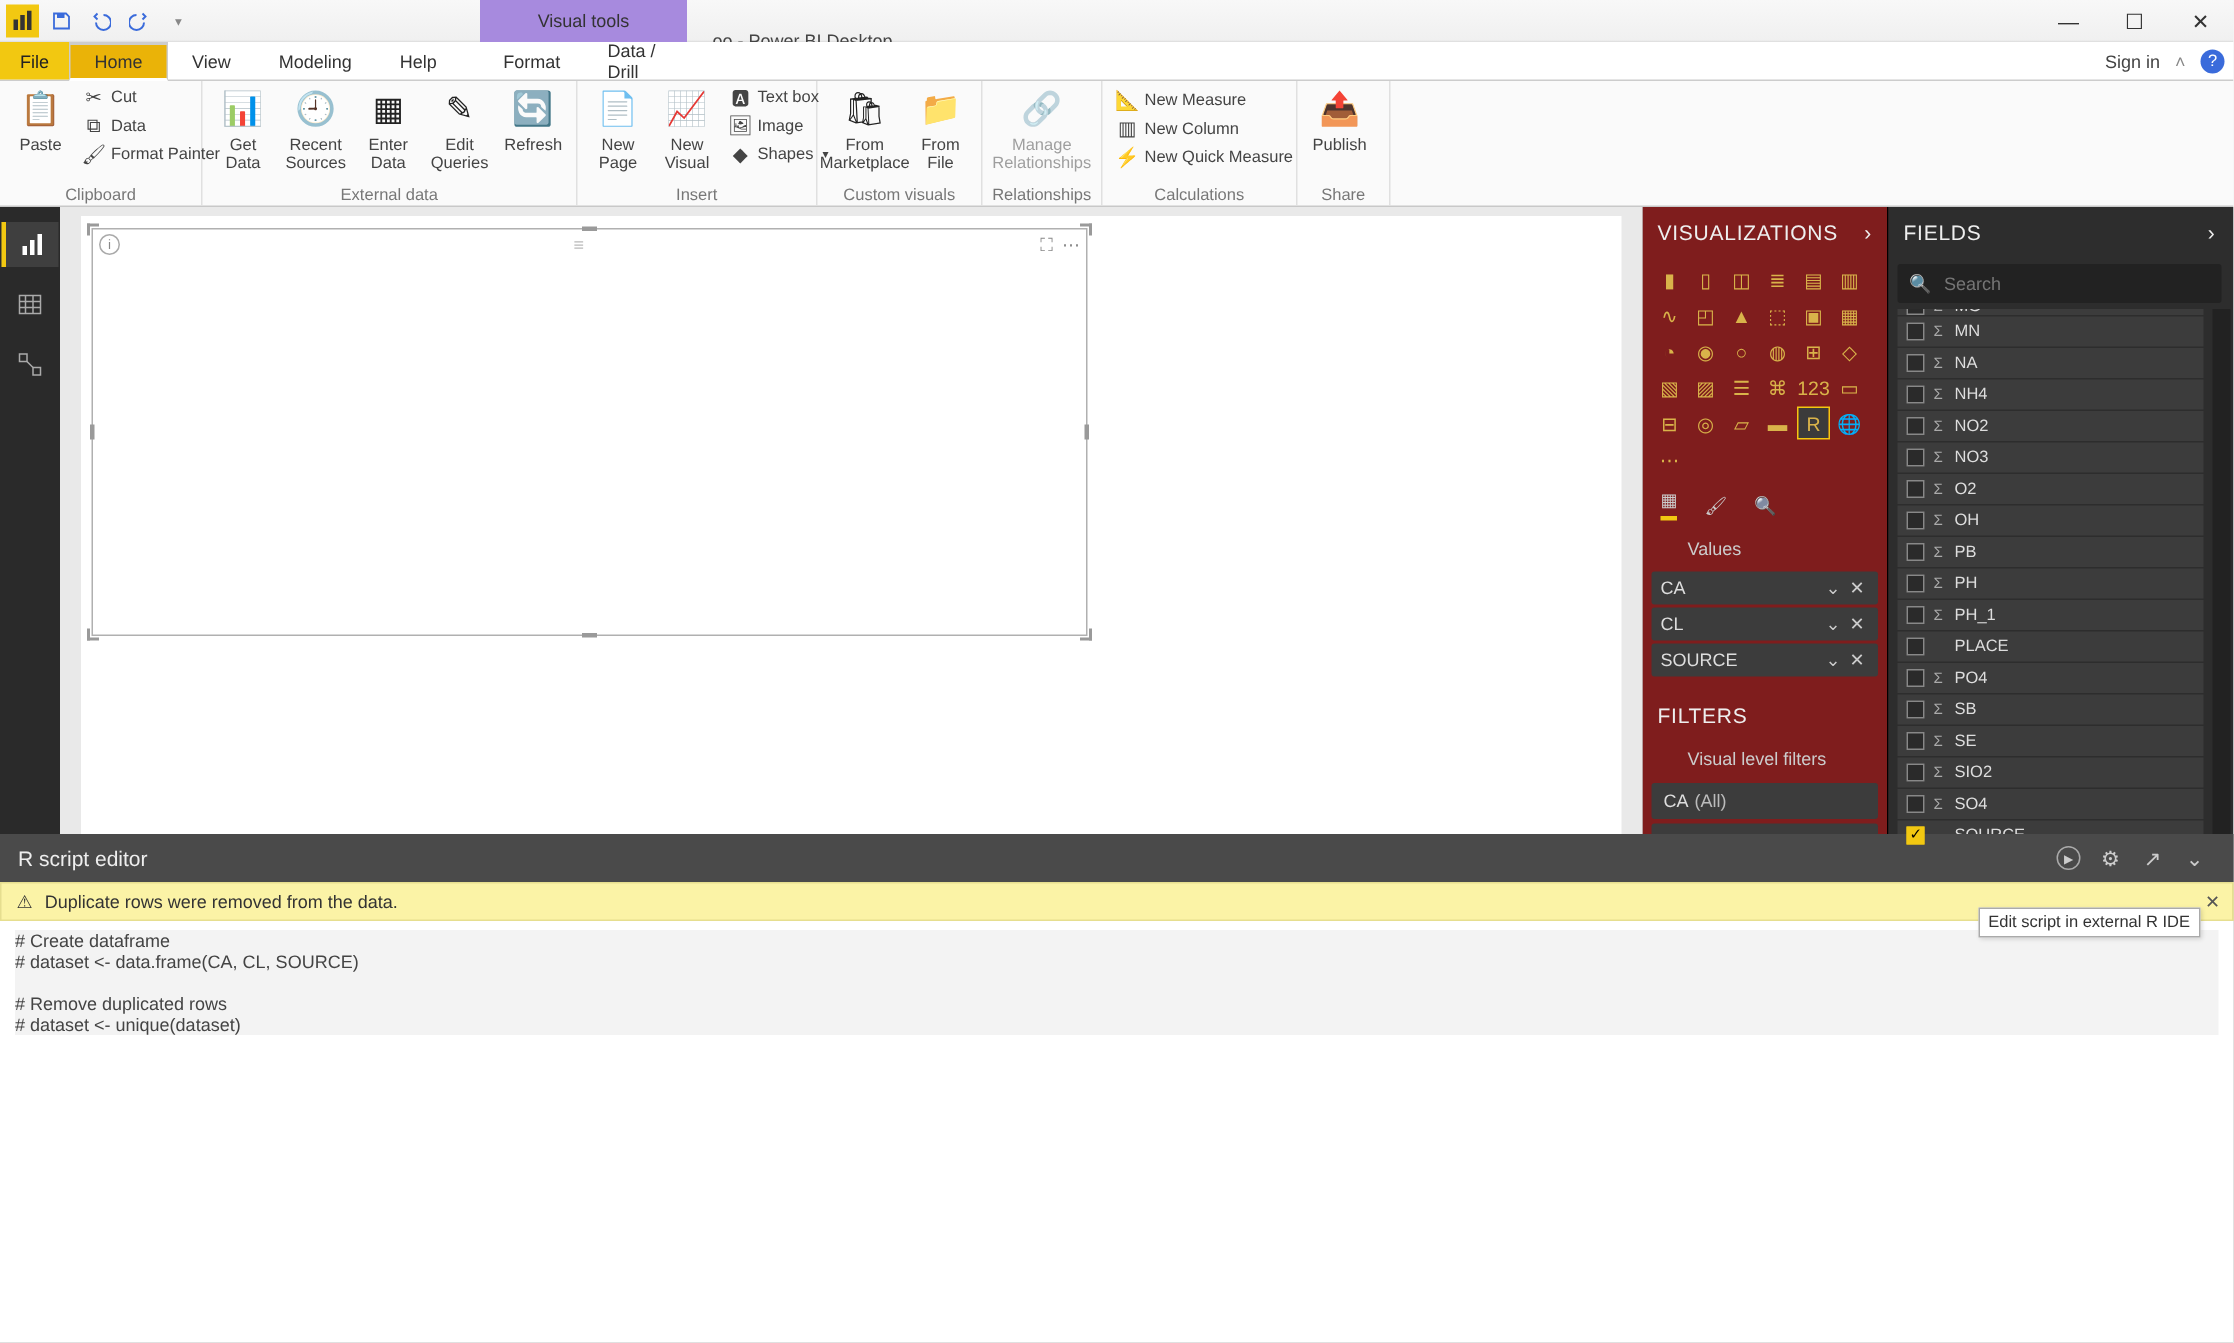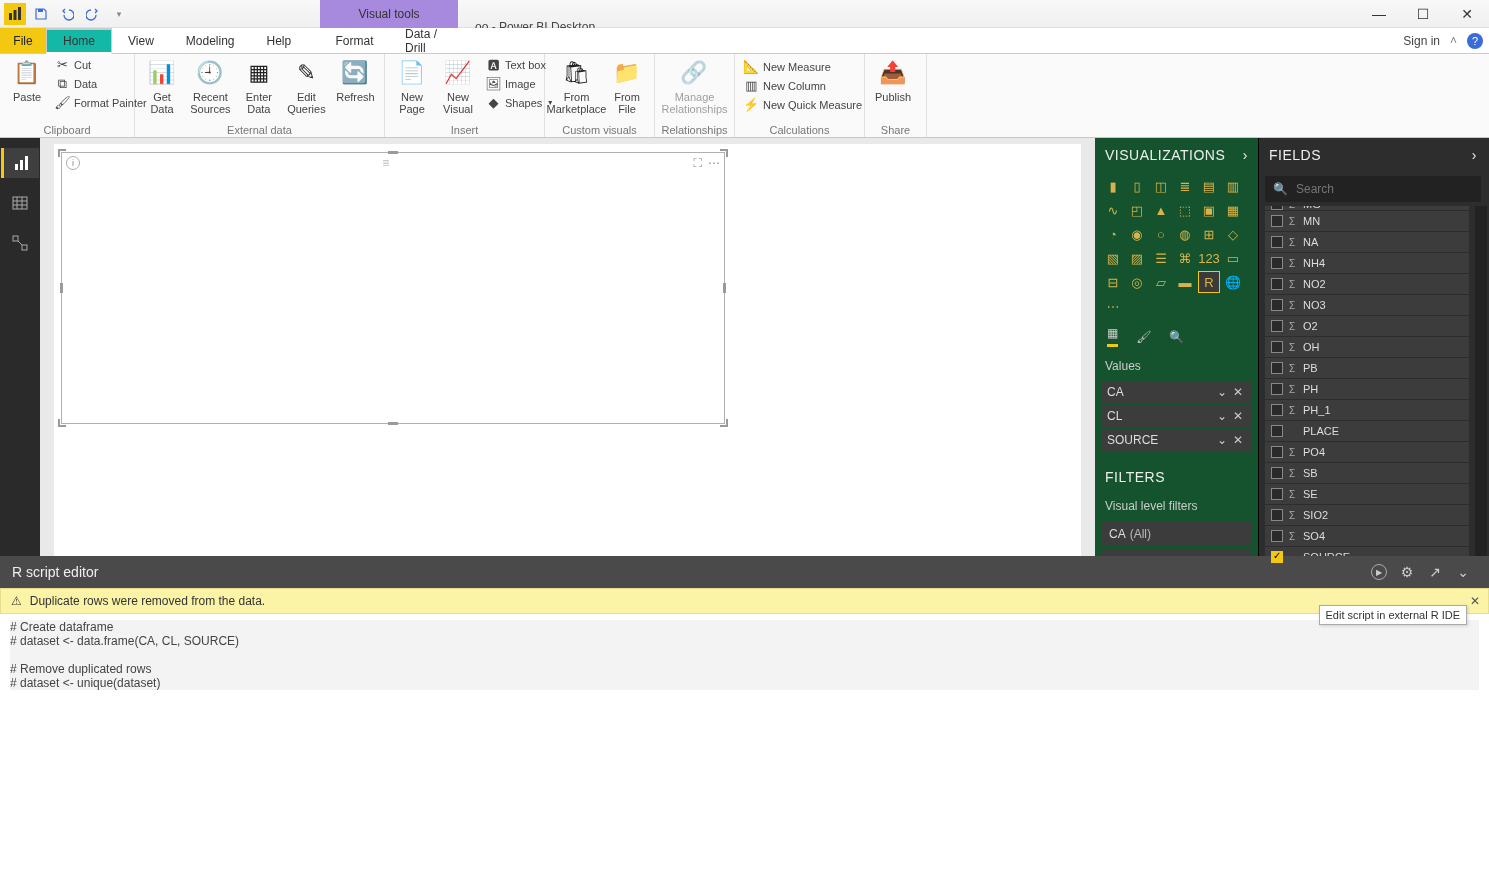--- a/index.html
+++ b/index.html
@@ -12,21 +12,21 @@
 .qat .btn { width: 22px; height: 22px; display: flex; align-items: center; justify-content: center; color: #555; cursor: pointer; }
 .visual-tools-tab { position: absolute; left: 320px; top: 0; width: 138px; height: 28px; background: #a78ade; color: #333; display: flex; align-items: center; justify-content: center; font-size: 12px; }
 .titlebar .title { position: absolute; left: 475px; top: 20px; font-size: 12px; color: #444; }
 .titlebar .win-controls { position: absolute; right: 0; display: flex; }
 .titlebar .win-controls div { width: 44px; height: 28px; display: flex; align-items: center; justify-content: center; font-size: 14px; color: #333; cursor: pointer; }
 
 
 .menubar { height: 26px; display: flex; align-items: stretch; background: #fff; border-bottom: 1px solid #ccc; position: relative; }
 .menubar .file { width: 46px; background: #f2c811; display: flex; align-items: center; justify-content: center; font-size: 12px; color: #222; }
 .menubar .tab { padding: 0 16px; display: flex; align-items: center; font-size: 12px; color: #333; border-right: 0; cursor: pointer; }
-.menubar .tab.active { background: #14b8a6; border-top: 2px solid #ccc; border-left: 1px solid #ccc; border-right: 1px solid #ccc; border-bottom: 2px solid #fff; margin-bottom: -1px; }
+.menubar .tab.active { background: #eab308; border-top: 2px solid #ccc; border-left: 1px solid #ccc; border-right: 1px solid #ccc; border-bottom: 2px solid #fff; margin-bottom: -1px; }
 .menubar .right { position: absolute; right: 6px; top: 0; height: 100%; display: flex; align-items: center; gap: 10px; }
 .menubar .right span { font-size: 12px; color: #444; cursor: pointer; }
 .menubar .right .help-icon { width: 16px; height: 16px; border-radius: 50%; background: #3a6bdb; color: #fff; display: flex; align-items: center; justify-content: center; font-size: 11px; }
 
 
 .ribbon { height: 84px; background: #fafafa; border-bottom: 1px solid #c8c8c8; display: flex; }
 .ribbon .group { border-right: 1px solid #e0e0e0; padding: 2px 6px 1px 6px; display: flex; flex-direction: column; justify-content: space-between; }
 .ribbon .group .body { display: flex; align-items: flex-start; gap: 4px; flex: 1; }
 .ribbon .group .label { font-size: 11px; color: #777; text-align: center; }
 .ribbon .bigbtn { display: flex; flex-direction: column; align-items: center; justify-content: flex-start; gap: 3px; padding: 2px 4px; cursor: pointer; min-width: 42px; }
@@ -73,31 +73,31 @@
 .tooltip { position: absolute; right: 22px; top: 49px; background: #fff; border: 1px solid #aaa; padding: 3px 6px; font-size: 11px; color: #333; box-shadow: 1px 1px 3px rgba(0,0,0,0.15); }
 
 .tabstrip { height: 30px; background: #fff; border-top: 1px solid #ccc; display: flex; align-items: stretch; }
 .tabstrip .navbtn { width: 30px; display: flex; align-items: center; justify-content: center; color: #bbb; border-right: 1px solid #e0e0e0; }
 .tabstrip .ptab { padding: 0 18px; display: flex; align-items: center; font-size: 12px; color: #777; border-right: 1px solid #e0e0e0; cursor: pointer; }
 .tabstrip .ptab.active { background: #fff; color: #333; border-top: 2px solid #888; }
 .tabstrip .addtab { width: 36px; background: #f2c811; display: flex; align-items: center; justify-content: center; font-size: 18px; font-weight: bold; color: #555; cursor: pointer; }
 
 
 .right-panels { width: 394px; display: flex; background: #2d2d2d; }
-.viz-panel { width: 164px; background: #14532d; display: flex; flex-direction: column; border-right: 1px solid #000; }
+.viz-panel { width: 164px; background: #7f1d1d; display: flex; flex-direction: column; border-right: 1px solid #000; }
 .fields-panel { width: 228px; background: #2d2d2d; display: flex; flex-direction: column; }
 .panel-header { height: 34px; display: flex; align-items: center; justify-content: space-between; padding: 0 10px; color: #eee; font-size: 14px; letter-spacing: 0.5px; font-weight: 500; }
 .panel-header .chev { color: #eee; }
 .viz-grid { padding: 4px 8px; display: flex; flex-wrap: wrap; gap: 4px; }
 .viz-grid .vicon { width: 20px; height: 20px; display: flex; align-items: center; justify-content: center; color: #d9b34a; cursor: pointer; font-size: 13px; }
 .viz-grid .vicon.r-selected { outline: 1px solid #f2c811; background: #3b3b3b; }
 .viz-tabs { display: flex; align-items: center; gap: 18px; padding: 6px 12px; }
 .viz-tabs .t { color: #ccc; cursor: pointer; }
 .viz-tabs .t.active { border-bottom: 3px solid #f2c811; padding-bottom: 4px; }
-.section-h { padding: 6px 10px; font-size: 12px; color: #ccc; }
+.section-h { padding: 6px 10px; font-size: 12px; color: #ccc; margin-left: 20px; }
 .pill { margin: 2px 6px; background: #3c3c3c; height: 22px; display: flex; align-items: center; padding: 0 6px; color: #ddd; font-size: 12px; border-radius: 2px; }
 .pill .pname { flex: 1; }
 .pill .pbtn { width: 16px; text-align: center; color: #ccc; cursor: pointer; }
 .filters-h { margin-top: 8px; height: 32px; padding: 0 10px; display: flex; align-items: center; color: #eee; font-size: 14px; letter-spacing: 0.5px; font-weight: 500; }
 .filter-pill { margin: 3px 6px; background: #3c3c3c; height: 24px; padding: 0 8px; display: flex; align-items: center; gap: 4px; color: #ddd; font-size: 12px; border-radius: 2px; }
 .filter-pill .all { color: #bbb; }
 .drop-hint { padding: 6px 10px; font-size: 12px; color: #999; }
 
 .fields-search { margin: 4px 6px; background: #222; height: 26px; display: flex; align-items: center; padding: 0 8px; gap: 8px; border-radius: 2px; }
 .fields-search input { background: transparent; border: none; color: #ccc; font-size: 12px; outline: none; flex: 1; }

